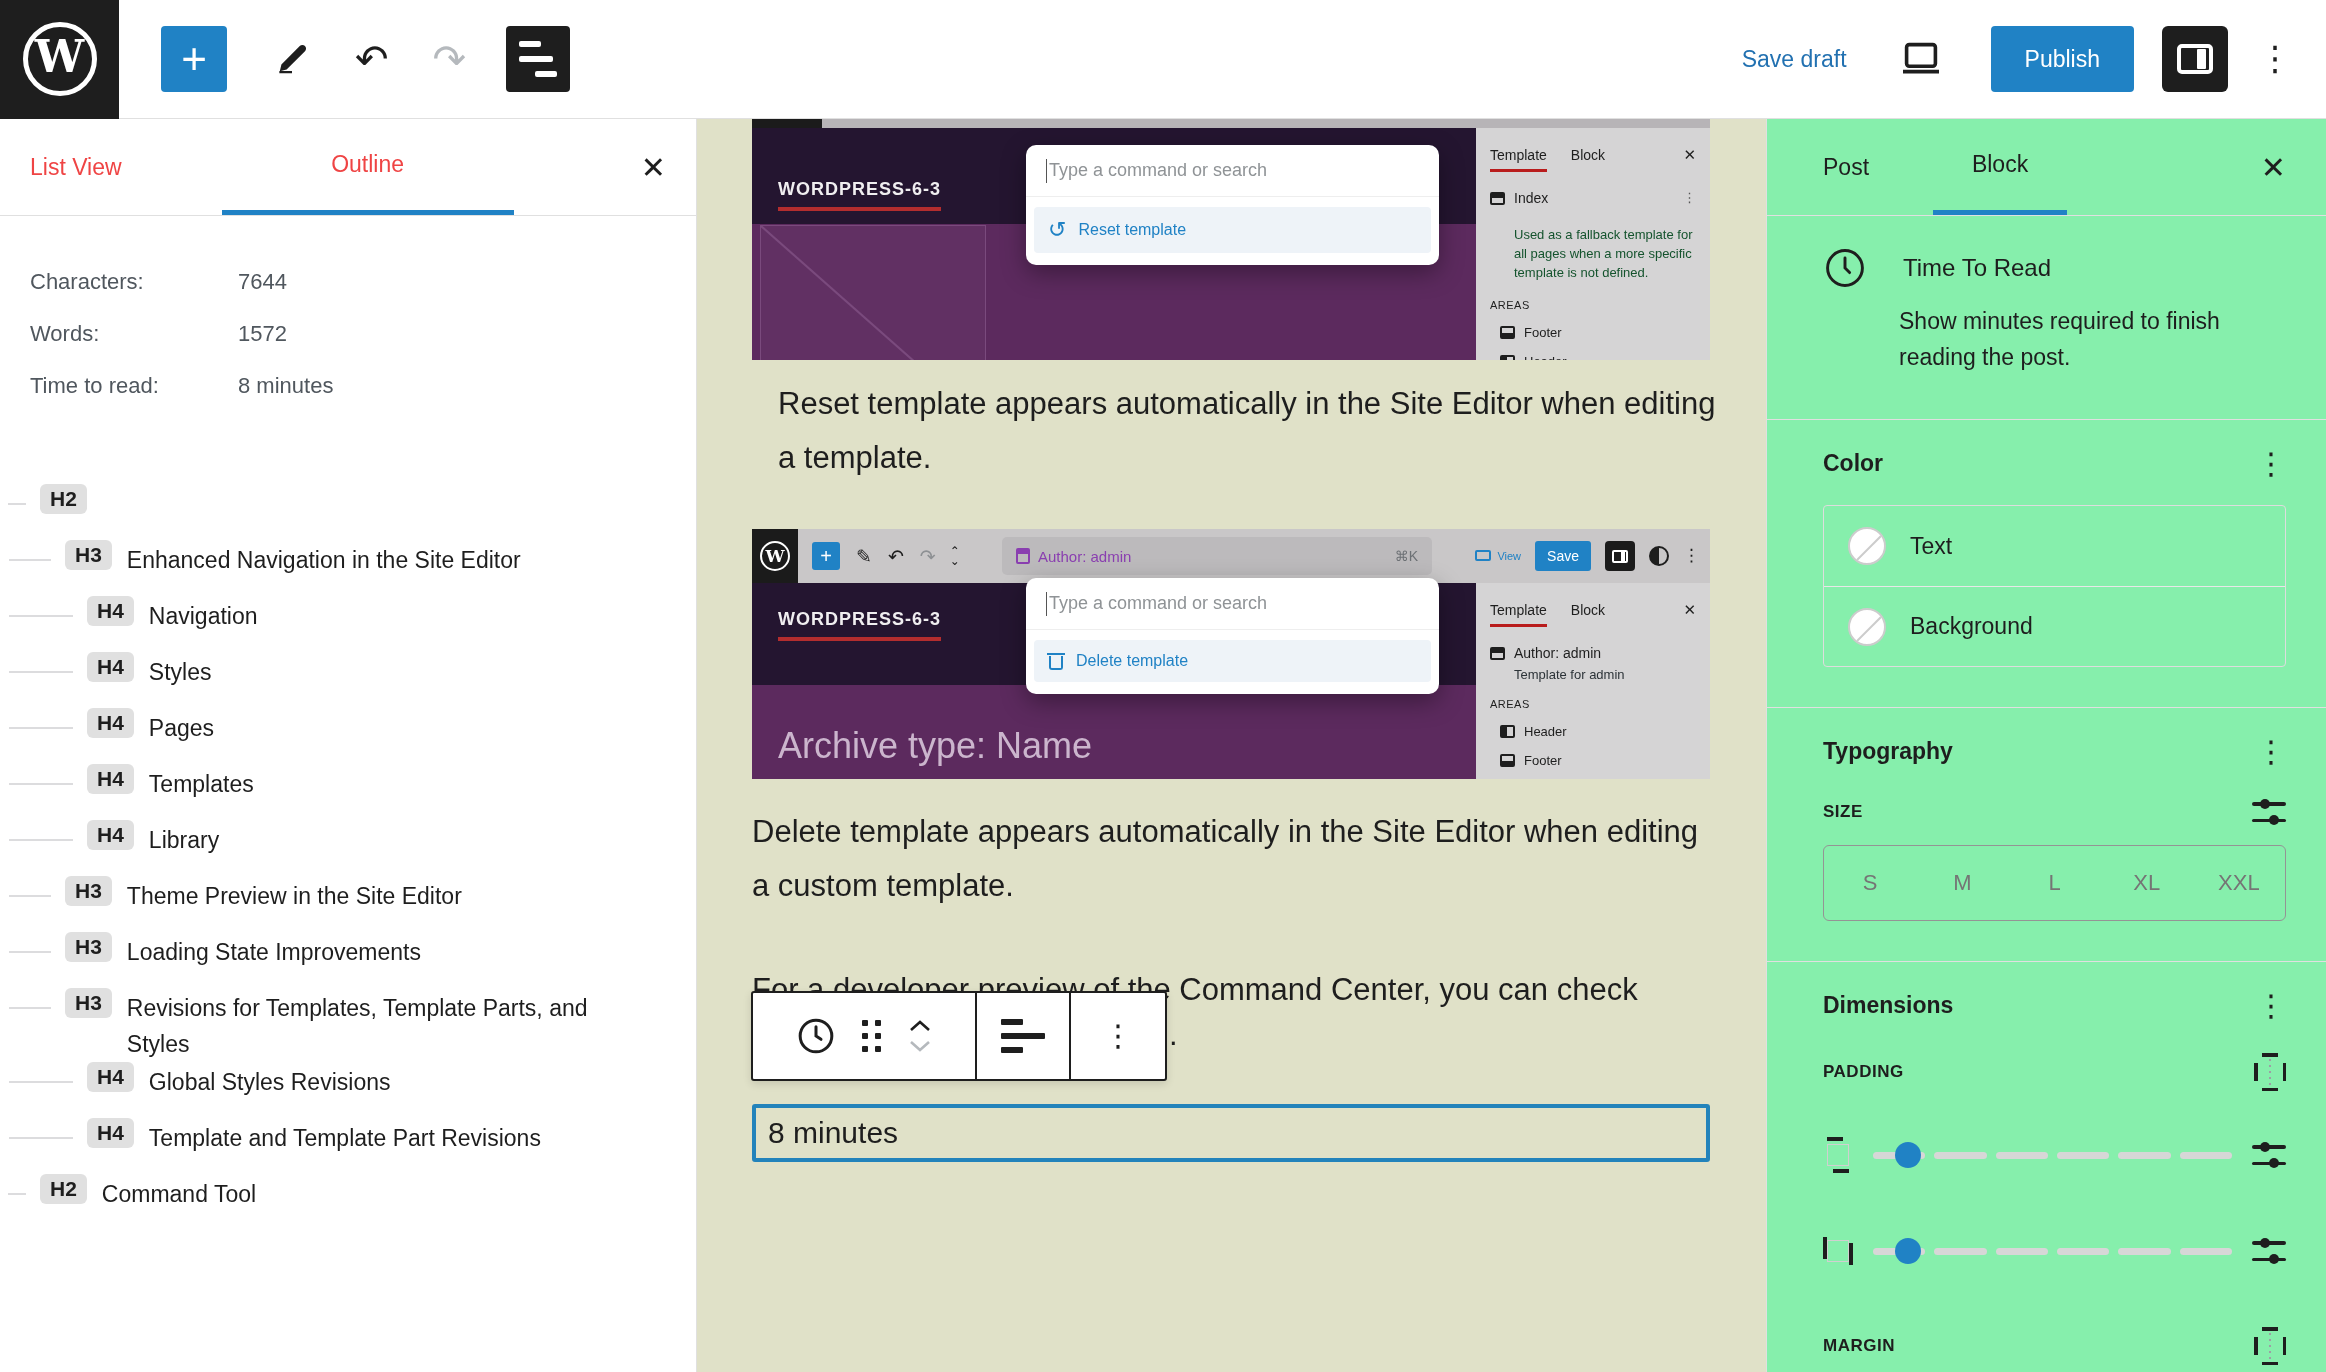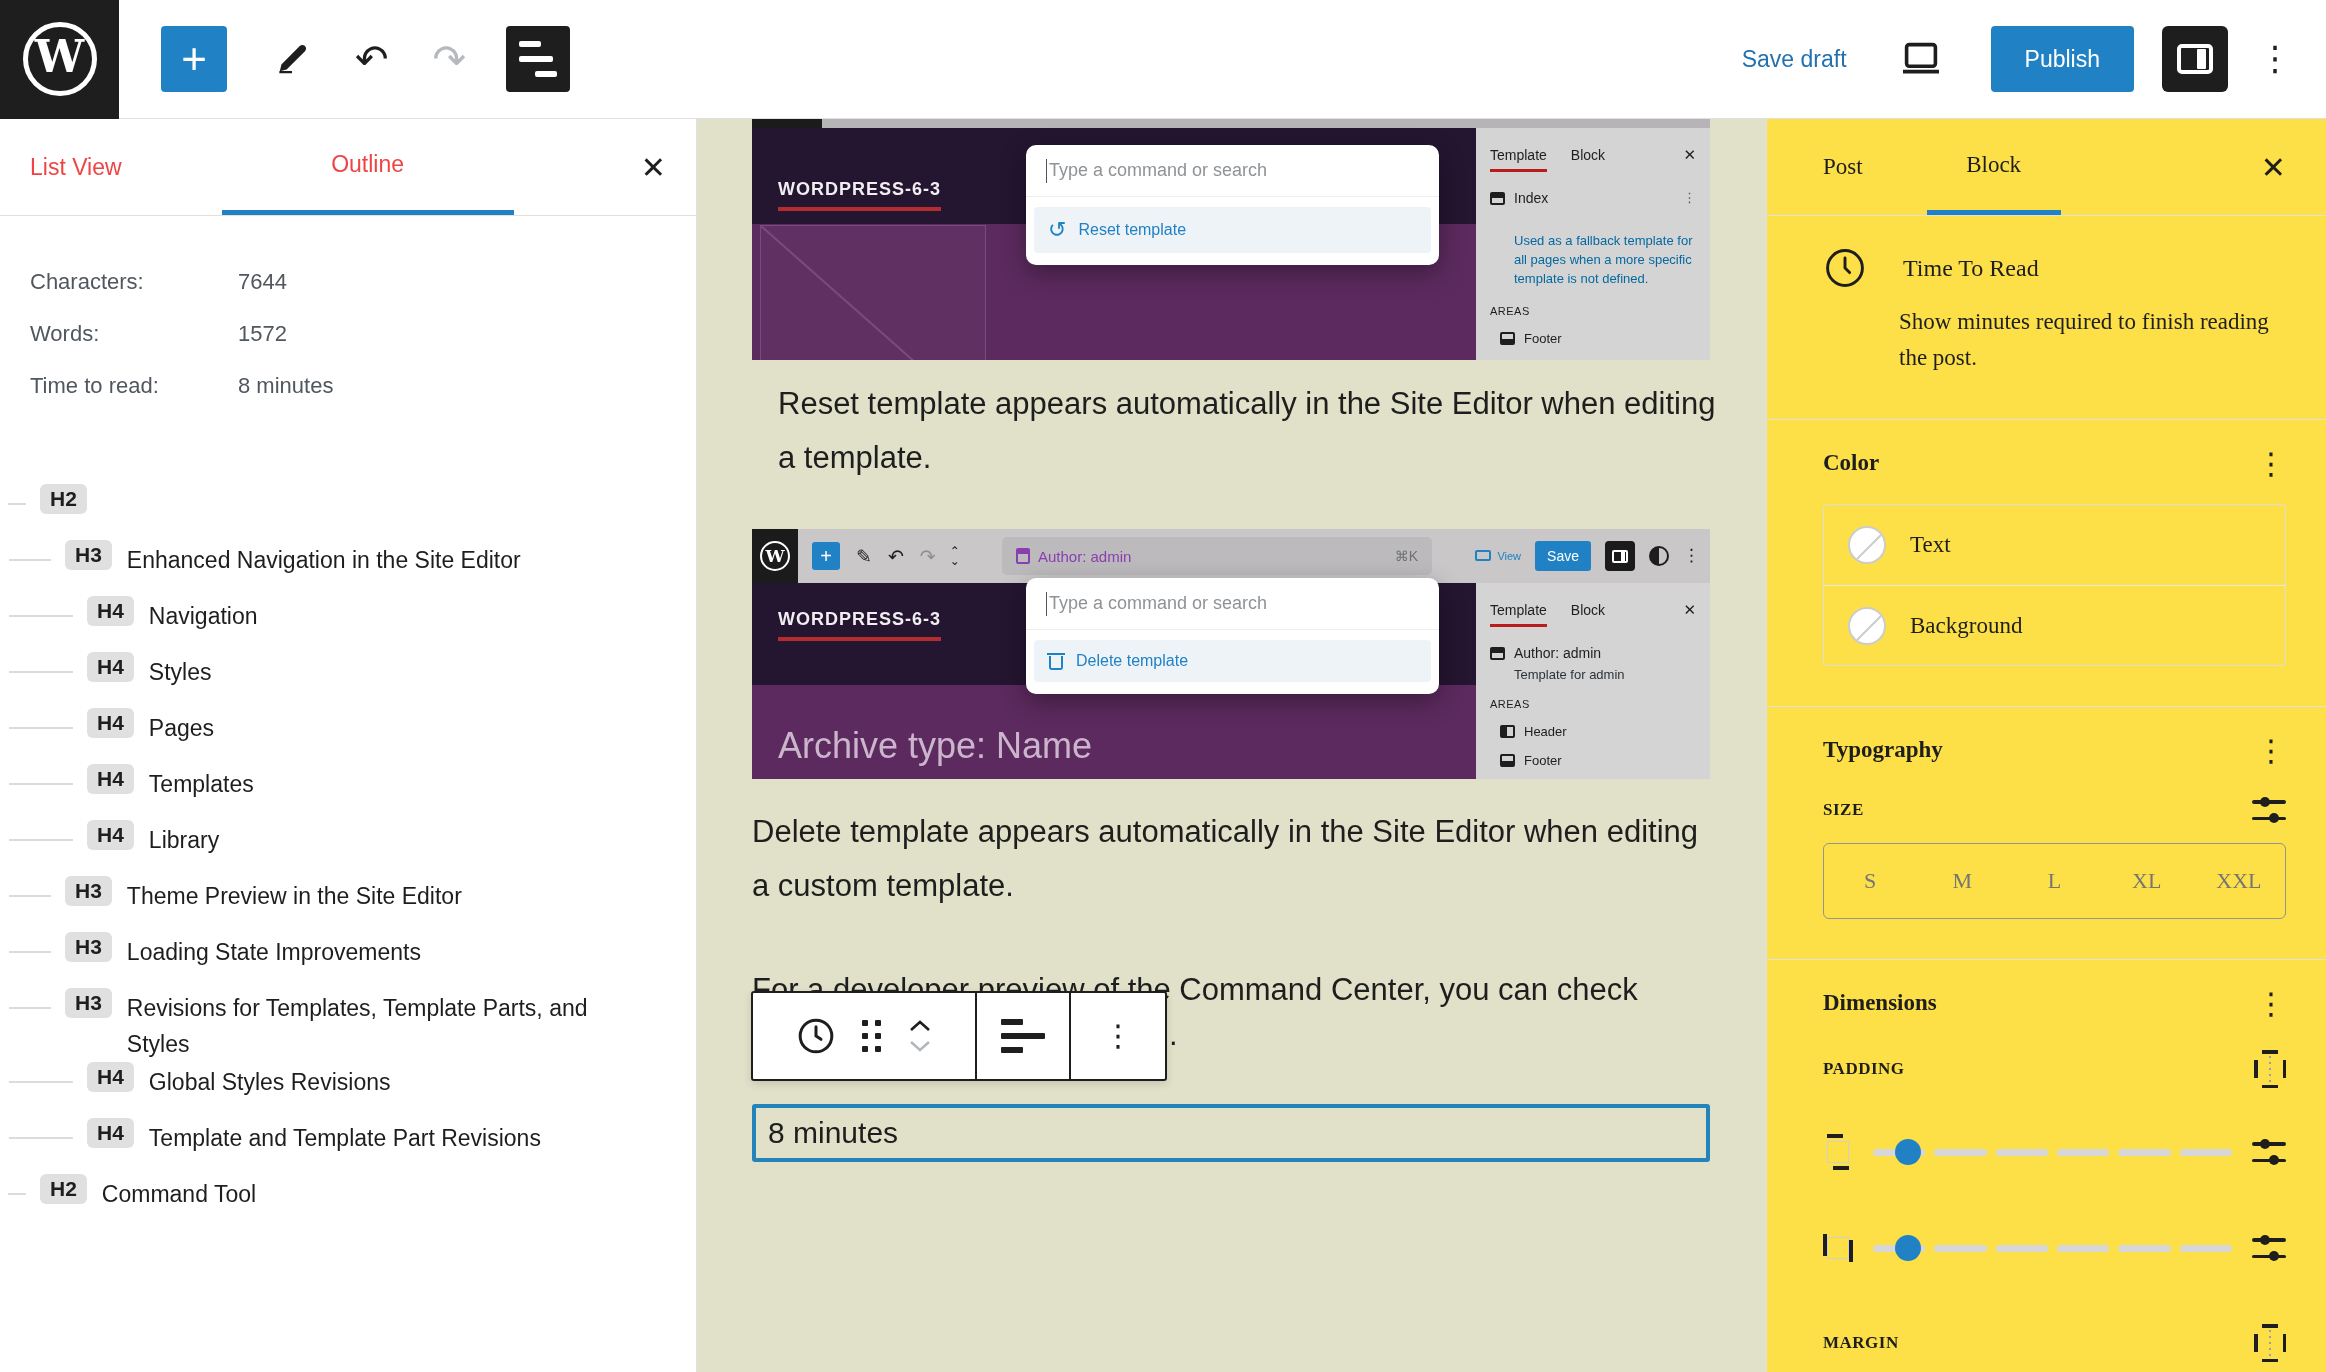--- a/index.html
+++ b/index.html
@@ -81,21 +81,21 @@
   .shot2 .shot-panel { top:54px; }
   .sp-tabs { display:flex; align-items:center; gap:24px; padding:8px 0 10px; }
   .sp-tab.active { border-bottom:3px solid #b91c1c; padding-bottom:6px; margin-bottom:-9px; }
   .sp-close { margin-left:auto; font-size:15px; }
   .sp-item { display:flex; align-items:center; gap:9px; margin-top:16px; font-size:14px; }
   .sp-item .sp-dots { margin-left:auto; font-size:13px; color:#555; line-height:0.6;}
   .mini-ico { width:15px; height:13px; border:2px solid #1e1e1e; border-radius:2px; position:relative; flex:0 0 auto;}
   .mini-ico.top::before { content:""; position:absolute; left:0; right:0; top:0; height:4px; background:#1e1e1e; }
   .mini-ico.bottom::before { content:""; position:absolute; left:0; right:0; bottom:0; height:4px; background:#1e1e1e; }
   .mini-ico.left::before { content:""; position:absolute; left:0; top:0; bottom:0; width:5px; background:#1e1e1e; }
-  .sp-desc { margin:26px 0 0 24px; font-size:13px; line-height:1.45; color:#0369a1; }
+  .sp-desc { margin:20px 0 0 24px; font-size:13px; line-height:1.45; color:#14532d; }
   .sp-sub { margin:6px 0 0 24px; font-size:13px; color:#2c3338; }
   .sp-areas { margin:16px 0 0 0; font-size:11px; letter-spacing:0.5px; color:#1e1e1e; }
   .sp-area { display:flex; align-items:center; gap:9px; margin:14px 0 0 10px; font-size:13px; }
   .shot-heading { position:absolute; left:26px; bottom:12px; color:#cbb5cd; font-size:36px; font-weight:500; }
 
   
   .shot2-bar { height:54px; background:#c9c7c8; display:flex; align-items:center; position:relative; }
   .s2-logo { width:46px; height:54px; background:#1b1b1b; display:flex; align-items:center; justify-content:center; }
   .s2-logo .ring { width:30px; height:30px; border:2.5px solid #fff; border-radius:50%; display:flex; align-items:center; justify-content:center;}
   .s2-logo .w { font-family:"DejaVu Serif", serif; font-weight:bold; font-size:17px; color:#fff; margin-top:-1px;}
@@ -135,21 +135,21 @@
   .align-ico { display:flex; flex-direction:column; gap:8px; width:44px; }
   .align-ico i { height:6px; background:#1e1e1e; border-radius:1px; }
   .align-ico i:nth-child(1){ width:22px; }
   .align-ico i:nth-child(2){ width:44px; }
   .align-ico i:nth-child(3){ width:22px; }
   .bt-dots { font-size:30px; color:#1e1e1e; line-height:0.65; }
 
   .sel-block { position:absolute; left:55px; top:985px; width:958px; height:58px; border:4px solid #2383bb; border-radius:3px; display:flex; align-items:center; padding-left:12px; font-size:30px; color:#1e1e1e; }
 
   
-  .sidebar { width:560px; flex:0 0 560px; border-left:1px solid #e0e0e0; background:#fde047;font-family:Liberation Serif, serif; }
+  .sidebar { width:560px; flex:0 0 560px; border-left:1px solid #e0e0e0; background:#86efac; }
   .sb-tabs { height:97px; display:flex; align-items:stretch; border-bottom:1px solid #e0e0e0; }
   .sb-tab { display:flex; align-items:center; font-size:23px; }
   .sb-tab.first { padding-left:56px; }
   .sb-tab.active { width:134px; margin-left:64px; justify-content:center; border-bottom:5px solid #2082c5; }
   .sb-close { margin-left:auto; margin-right:40px; display:flex; align-items:center; font-size:30px; }
   .sb-section { border-bottom:1px solid #e0e0e0; padding:30px 40px 40px 56px; }
   .sb-card-row { display:flex; align-items:center; gap:36px; }
   .sb-card-title { font-size:24px; font-weight:500; }
   .sb-card-desc { margin:14px 0 4px 76px; font-size:23px; line-height:1.55; max-width:420px; }
   .sb-head { display:flex; align-items:center; }

